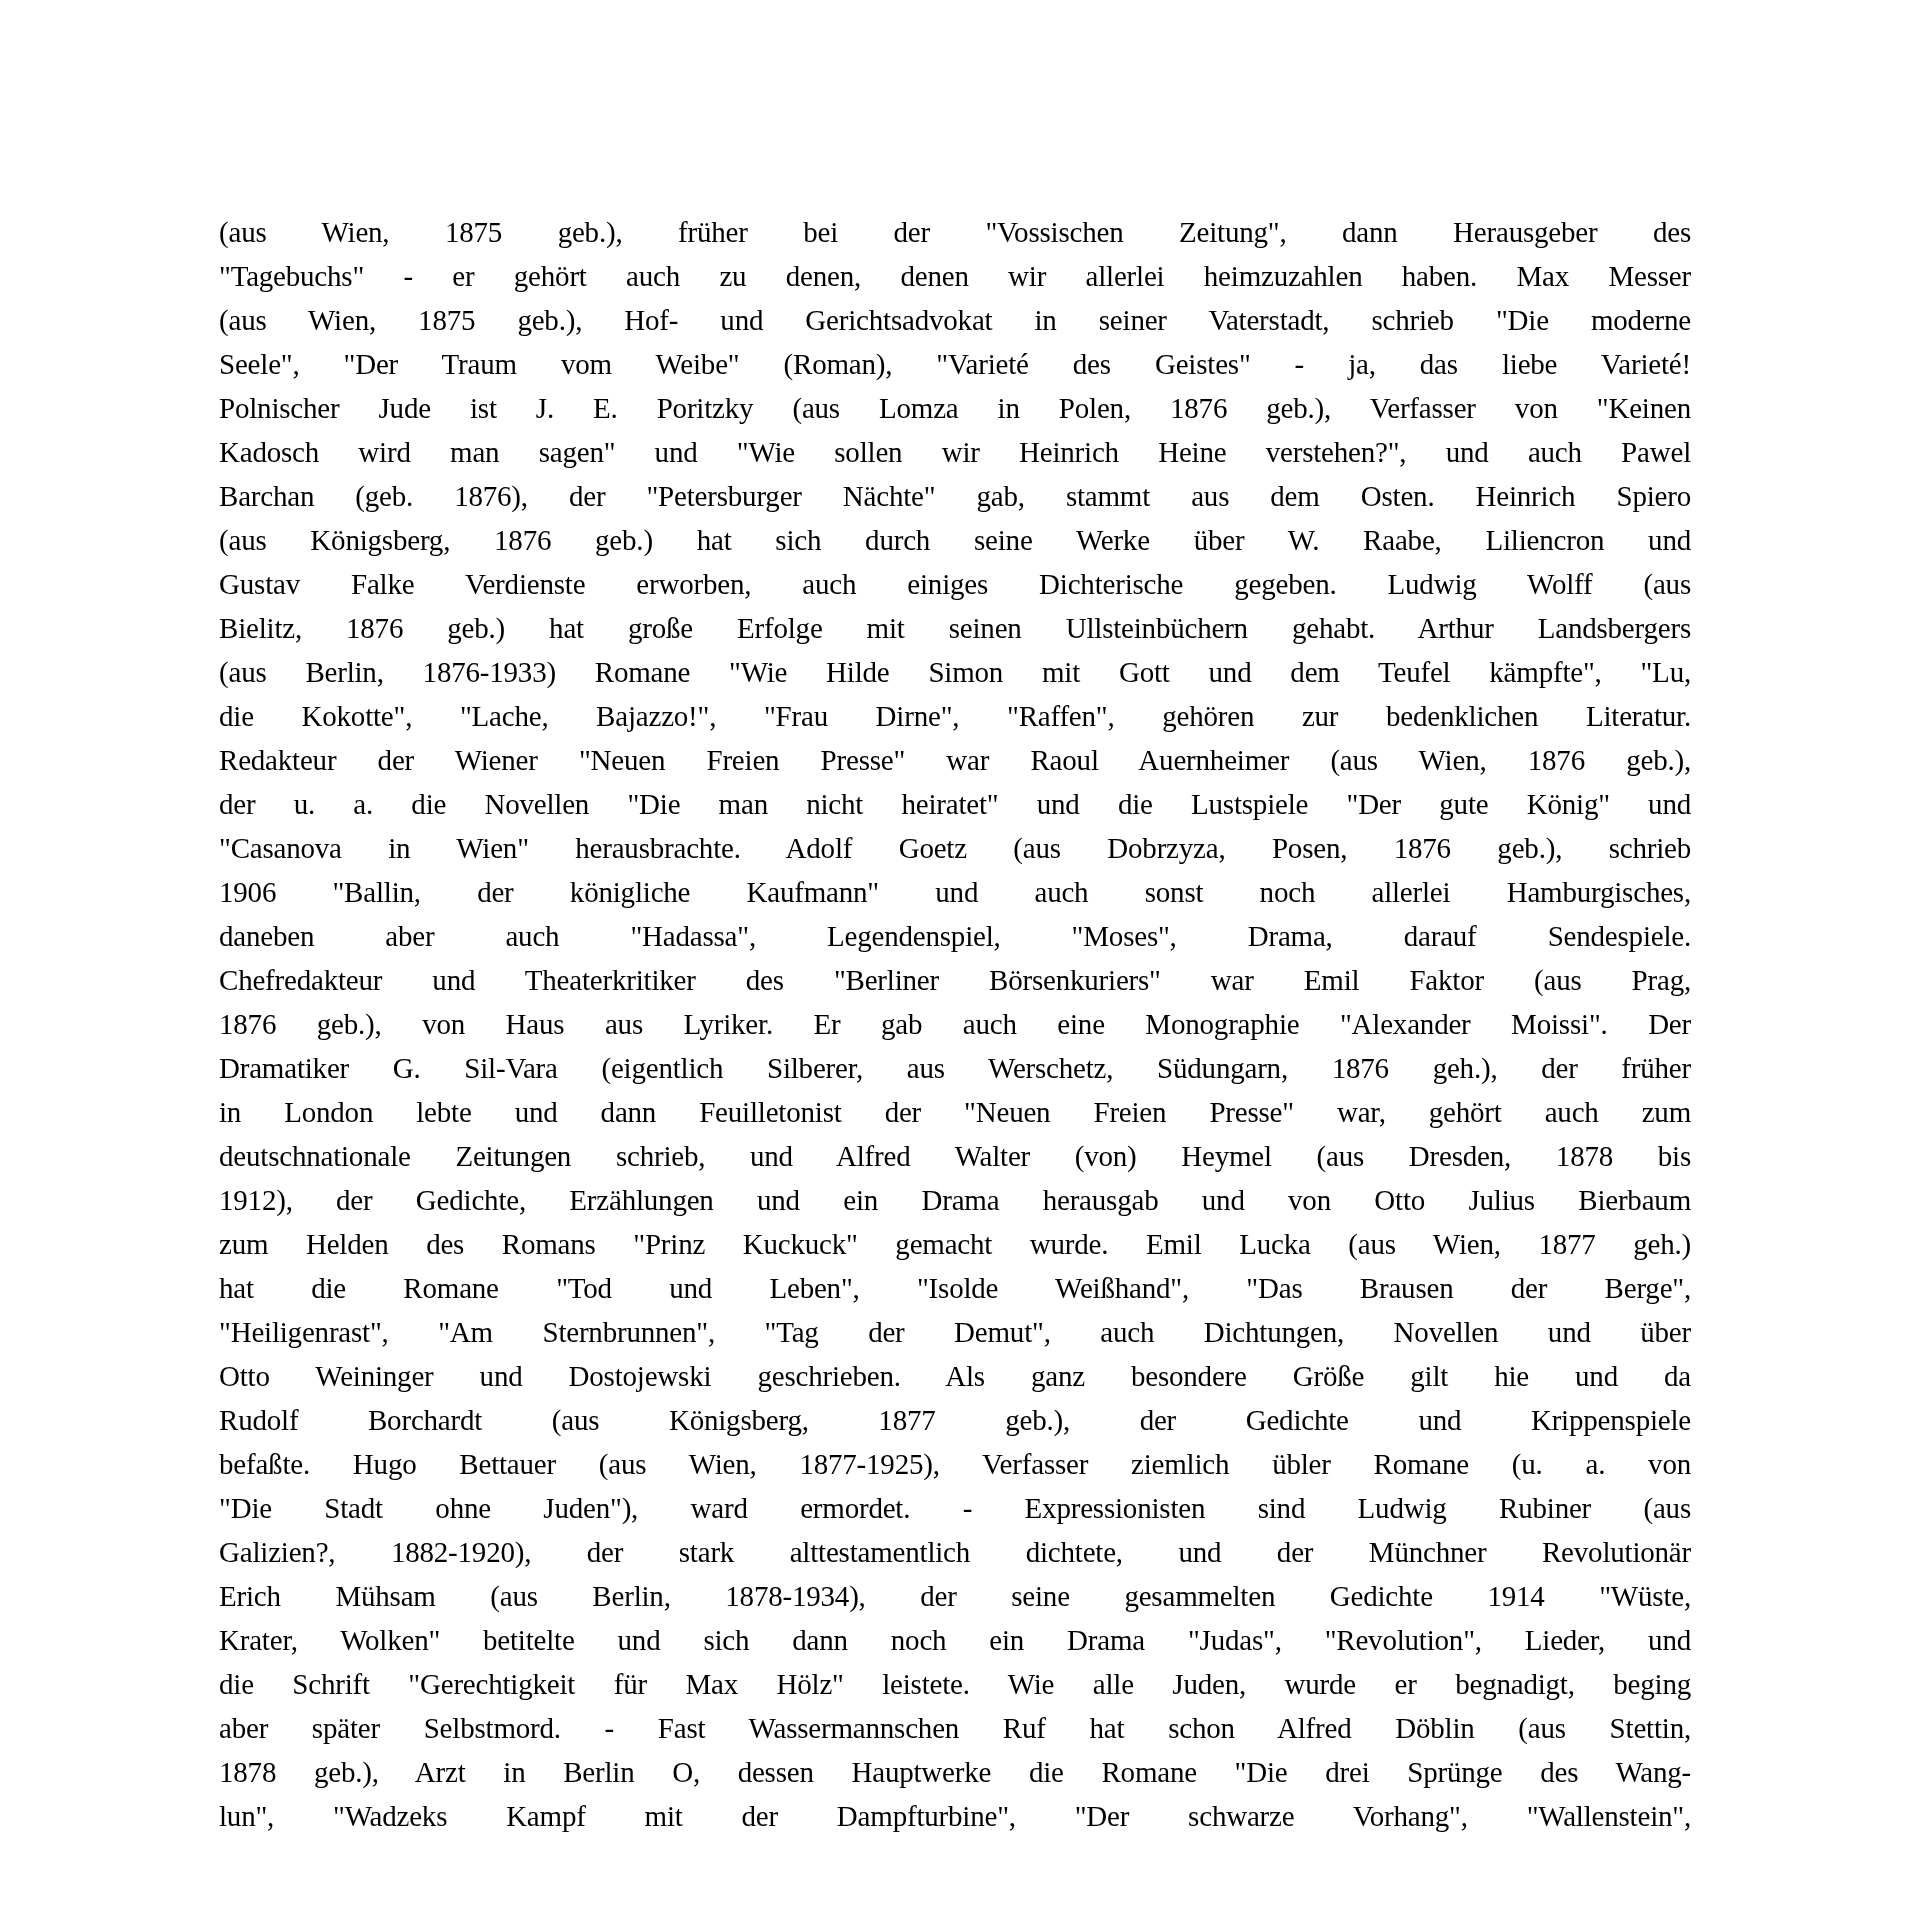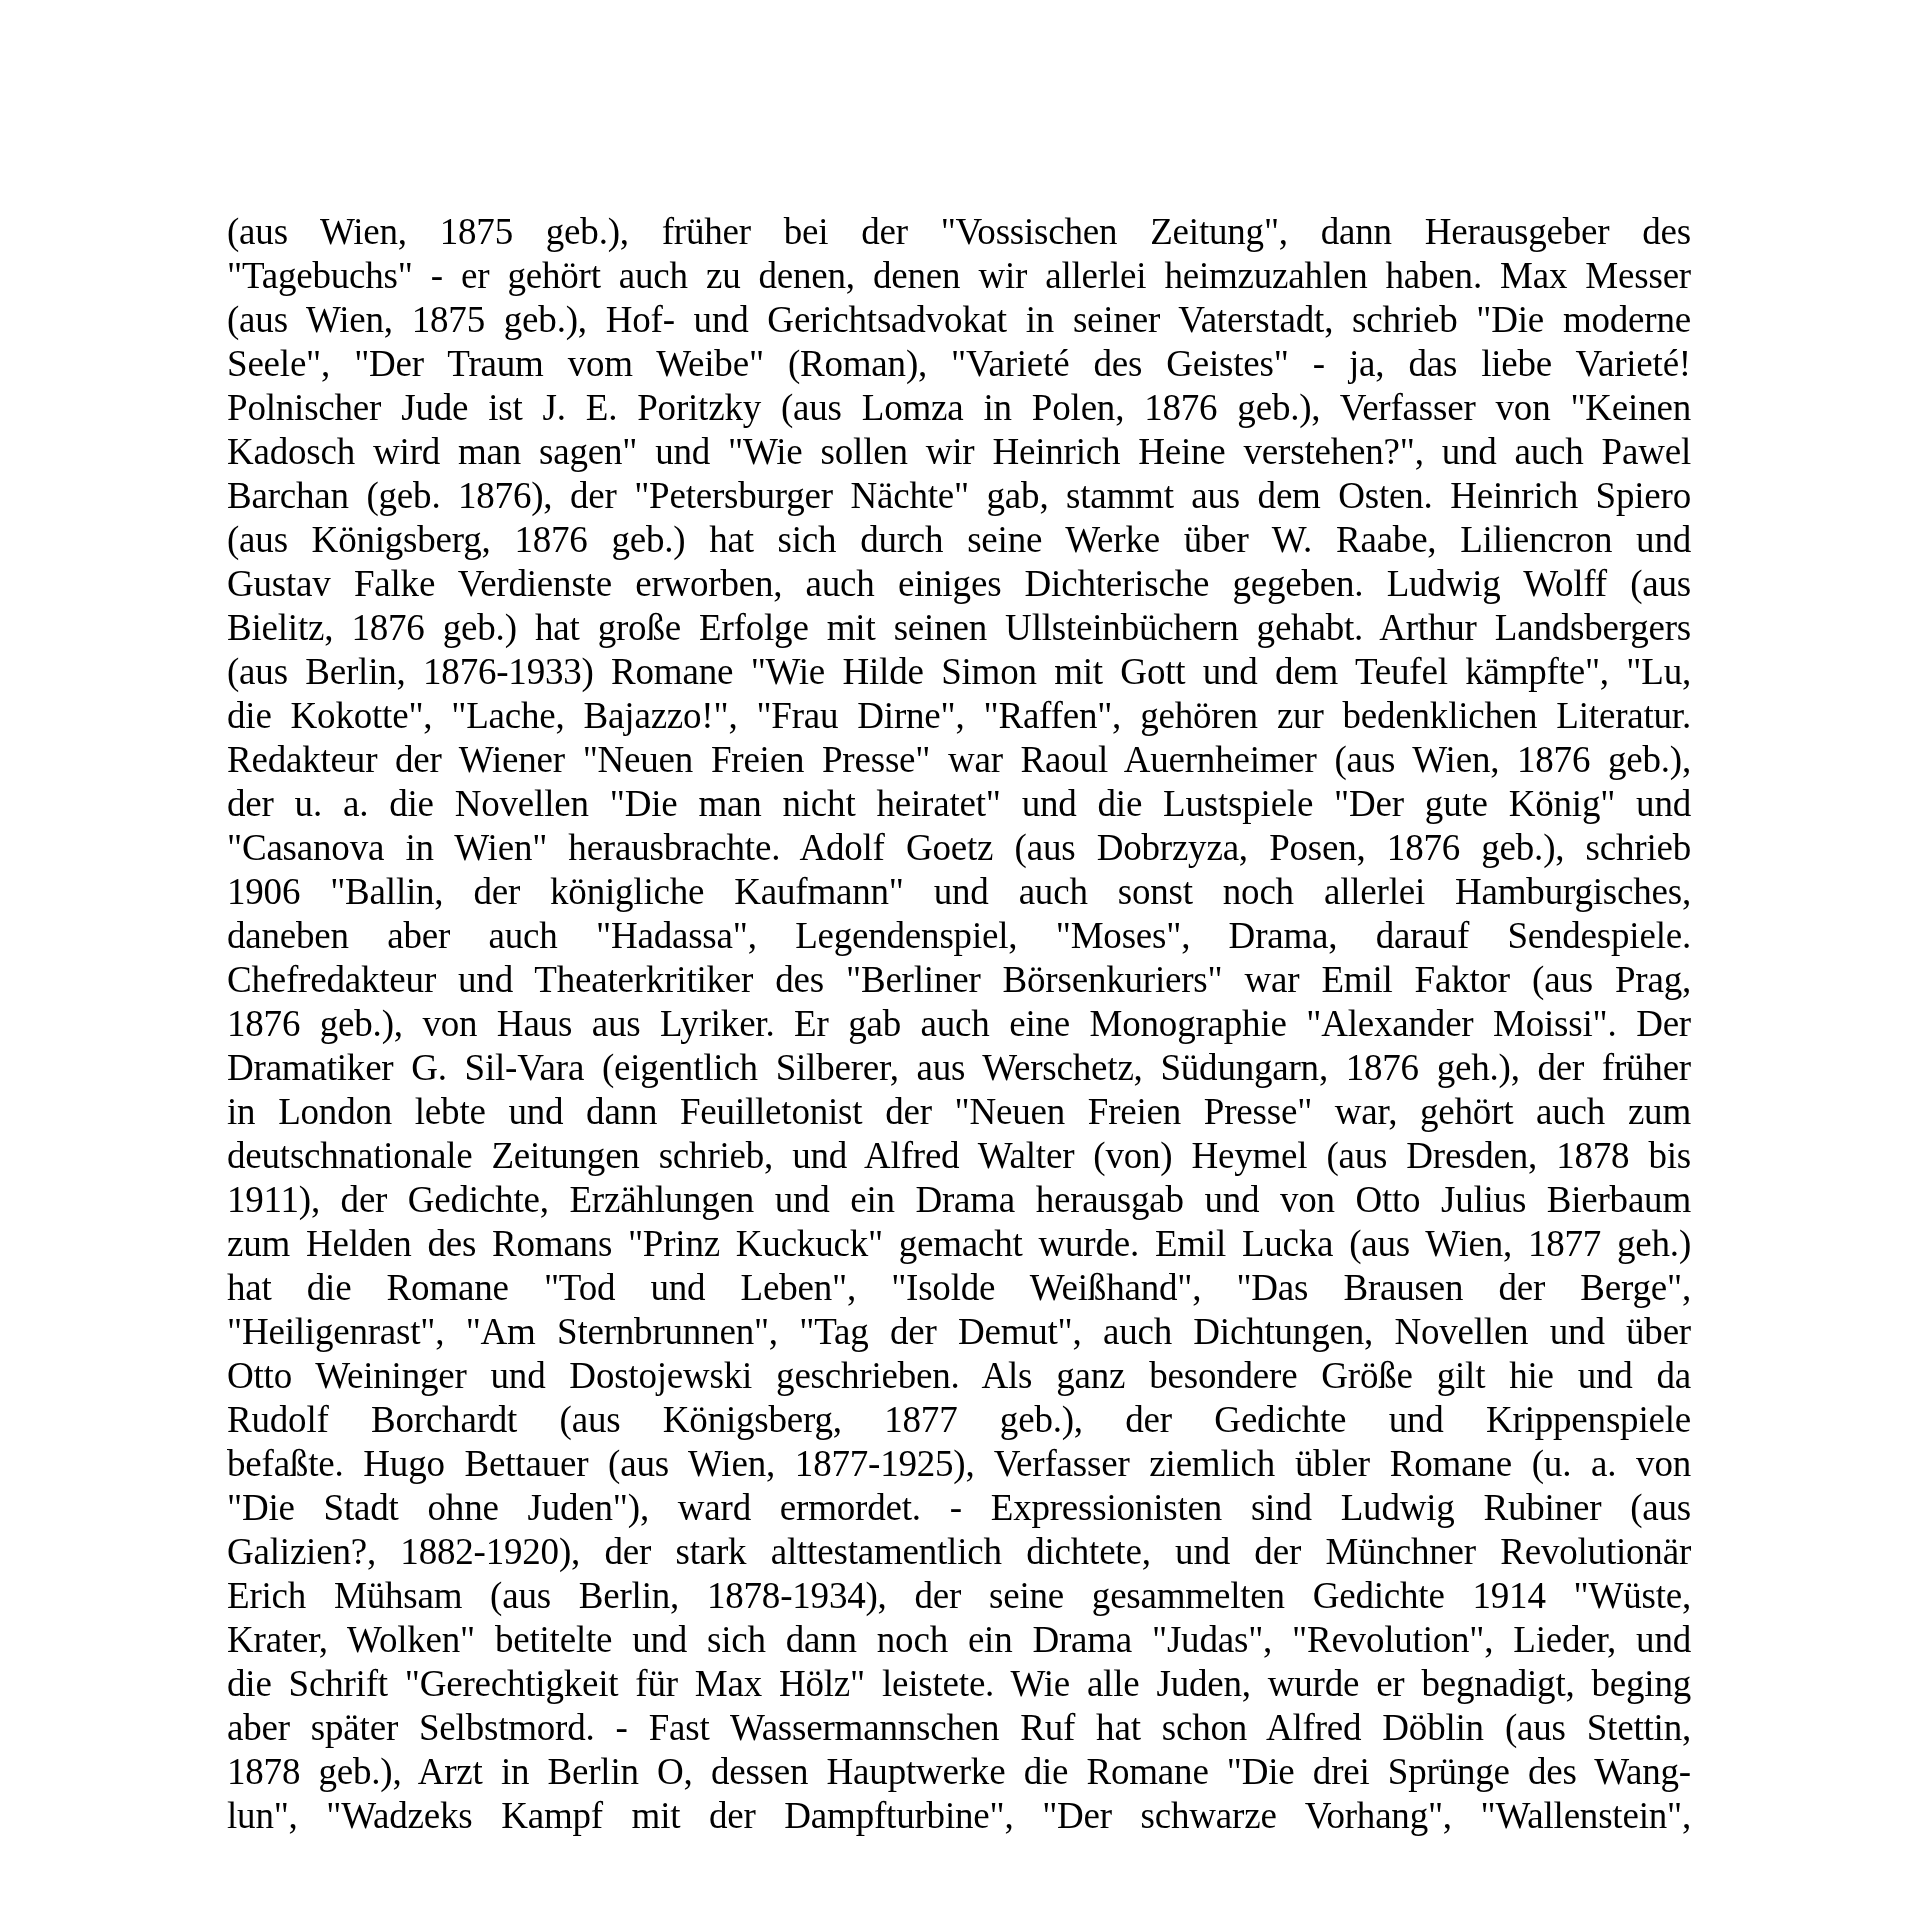--- a/index.html
+++ b/index.html
@@ -18,27 +18,26 @@
   }
   .textblock {
     position: absolute;
     left: 219px;
     top: 210px;
     width: 1472px;
   }
   .line {
     height: 44px;
     line-height: 44px;
-    font-size: 37px;
+    font-size: 29px;
     letter-spacing: -0.2px;
     text-align: justify;
     text-align-last: justify;
     white-space: nowrap;
     overflow: visible;
-    margin-left: 8px;
   }
 </style>
 </head>
 <body>
 
 <div class="page">
   <div class="textblock">
       <div class="line">(aus Wien, 1875 geb.), früher bei der "Vossischen Zeitung", dann Herausgeber des</div>
       <div class="line">"Tagebuchs" - er gehört auch zu denen, denen wir allerlei heimzuzahlen haben. Max Messer</div>
       <div class="line">(aus Wien, 1875 geb.), Hof- und Gerichtsadvokat in seiner Vaterstadt, schrieb "Die moderne</div>
@@ -54,21 +53,21 @@
       <div class="line">Redakteur der Wiener "Neuen Freien Presse" war Raoul Auernheimer (aus Wien, 1876 geb.),</div>
       <div class="line">der u. a. die Novellen "Die man nicht heiratet" und die Lustspiele "Der gute König" und</div>
       <div class="line">"Casanova in Wien" herausbrachte. Adolf Goetz (aus Dobrzyza, Posen, 1876 geb.), schrieb</div>
       <div class="line">1906 "Ballin, der königliche Kaufmann" und auch sonst noch allerlei Hamburgisches,</div>
       <div class="line">daneben aber auch "Hadassa", Legendenspiel, "Moses", Drama, darauf Sendespiele.</div>
       <div class="line">Chefredakteur und Theaterkritiker des "Berliner Börsenkuriers" war Emil Faktor (aus Prag,</div>
       <div class="line">1876 geb.), von Haus aus Lyriker. Er gab auch eine Monographie "Alexander Moissi". Der</div>
       <div class="line">Dramatiker G. Sil-Vara (eigentlich Silberer, aus Werschetz, Südungarn, 1876 geh.), der früher</div>
       <div class="line">in London lebte und dann Feuilletonist der "Neuen Freien Presse" war, gehört auch zum</div>
       <div class="line">deutschnationale Zeitungen schrieb, und Alfred Walter (von) Heymel (aus Dresden, 1878 bis</div>
-      <div class="line">1911), der Gedichte, Erzählungen und ein Drama herausgab und von Otto Julius Bierbaum</div>
+      <div class="line">1912), der Gedichte, Erzählungen und ein Drama herausgab und von Otto Julius Bierbaum</div>
       <div class="line">zum Helden des Romans "Prinz Kuckuck" gemacht wurde. Emil Lucka (aus Wien, 1877 geh.)</div>
       <div class="line">hat die Romane "Tod und Leben", "Isolde Weißhand", "Das Brausen der Berge",</div>
       <div class="line">"Heiligenrast", "Am Sternbrunnen", "Tag der Demut", auch Dichtungen, Novellen und über</div>
       <div class="line">Otto Weininger und Dostojewski geschrieben. Als ganz besondere Größe gilt hie und da</div>
       <div class="line">Rudolf Borchardt (aus Königsberg, 1877 geb.), der Gedichte und Krippenspiele</div>
       <div class="line">befaßte. Hugo Bettauer (aus Wien, 1877-1925), Verfasser ziemlich übler Romane (u. a. von</div>
       <div class="line">"Die Stadt ohne Juden"), ward ermordet. - Expressionisten sind Ludwig Rubiner (aus</div>
       <div class="line">Galizien?, 1882-1920), der stark alttestamentlich dichtete, und der Münchner Revolutionär</div>
       <div class="line">Erich Mühsam (aus Berlin, 1878-1934), der seine gesammelten Gedichte 1914 "Wüste,</div>
       <div class="line">Krater, Wolken" betitelte und sich dann noch ein Drama "Judas", "Revolution", Lieder, und</div>

